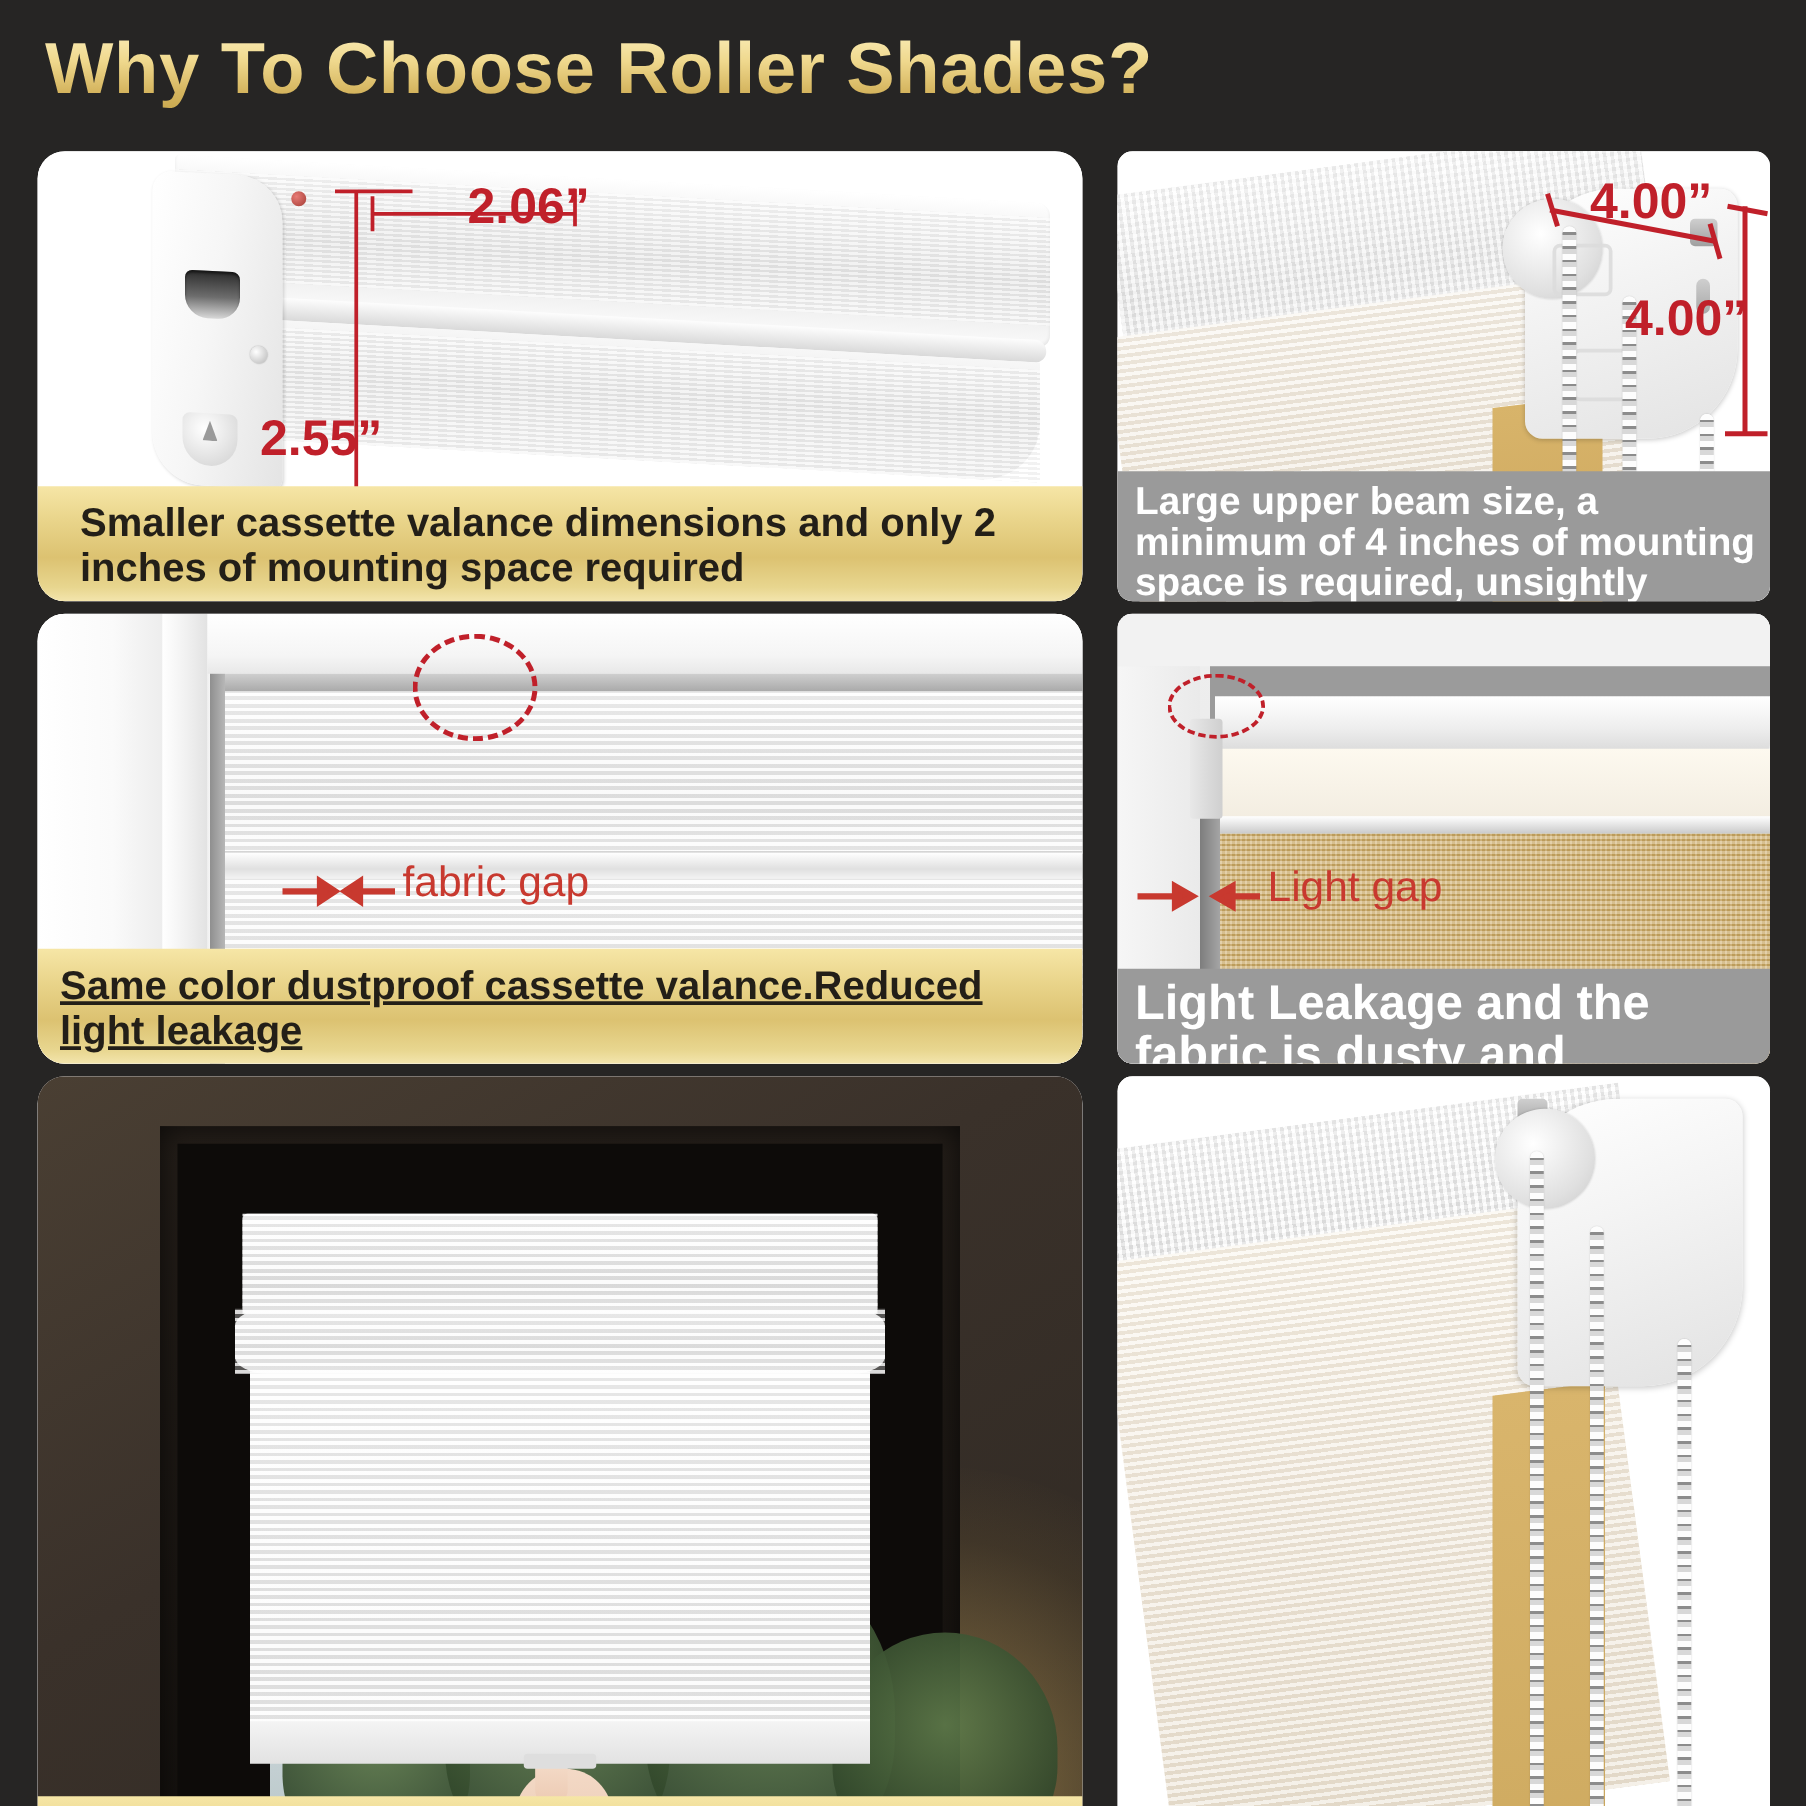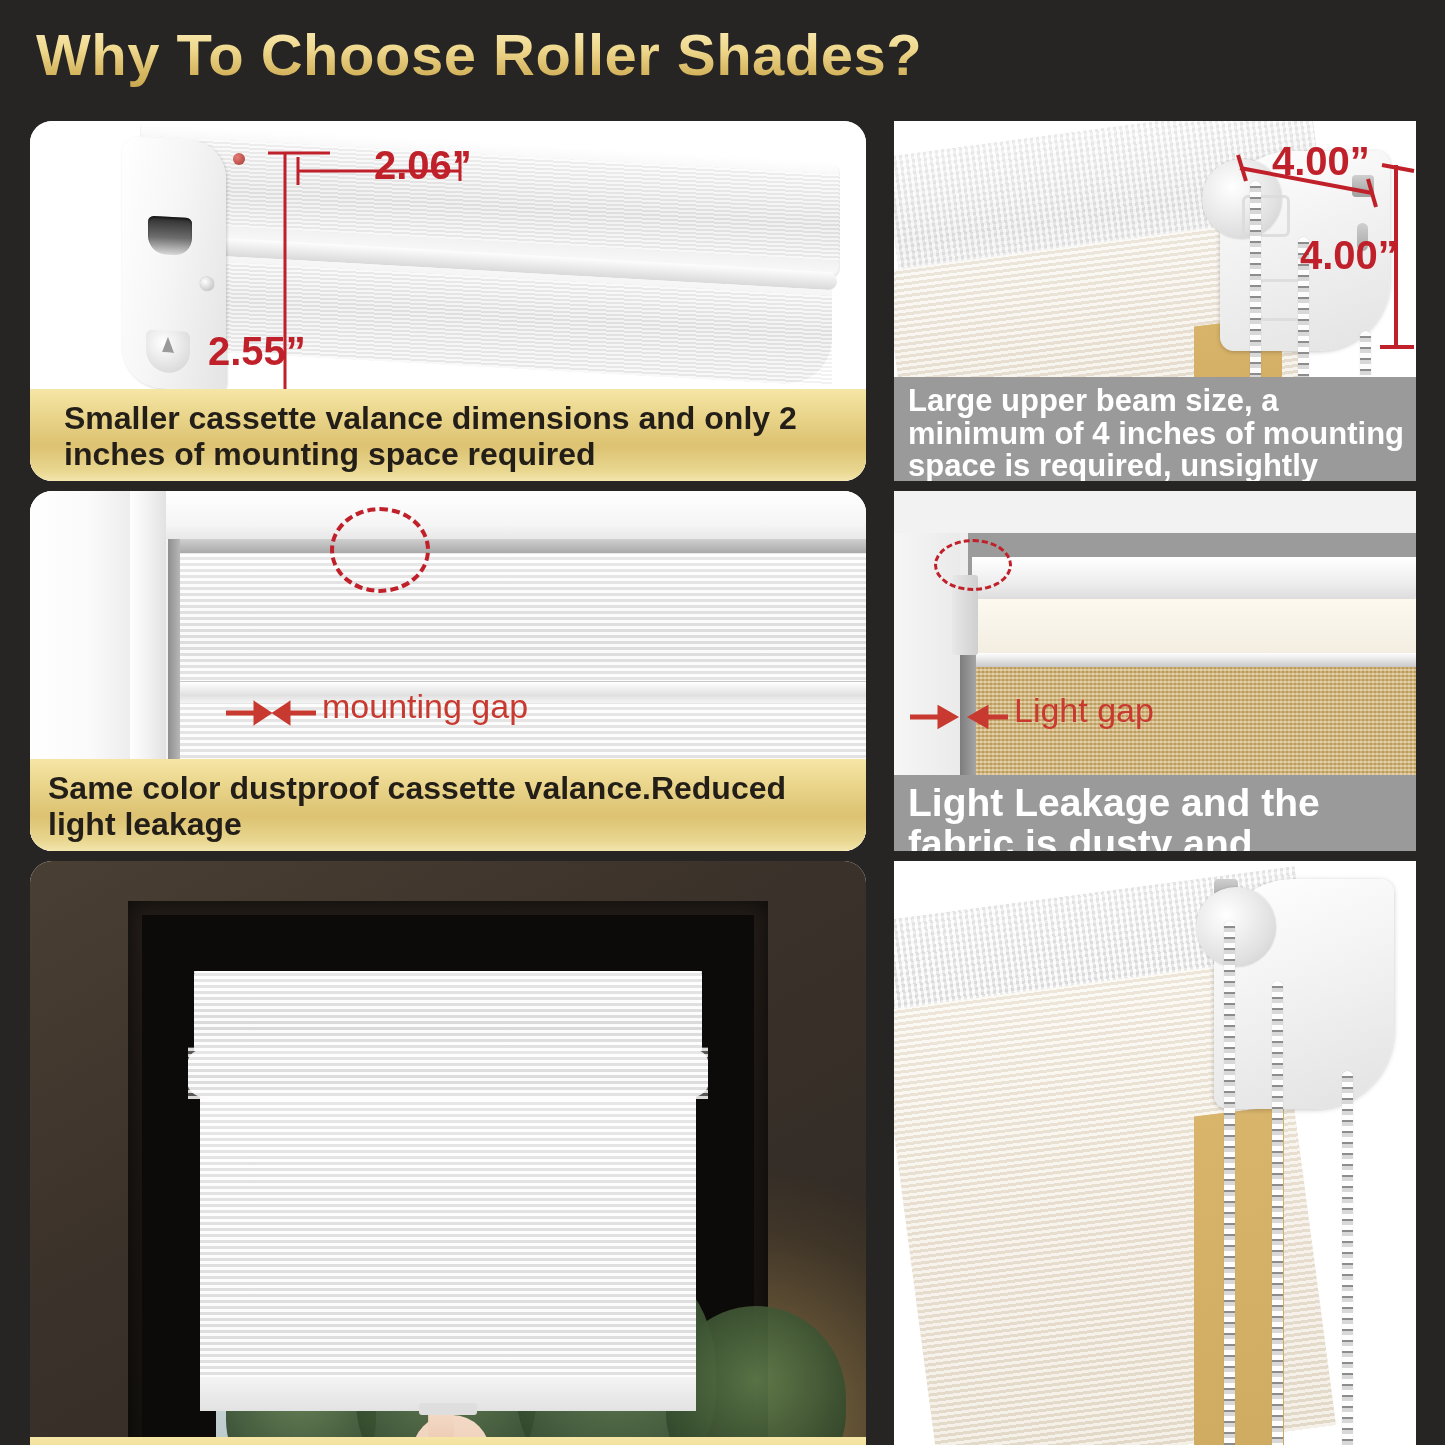--- a/index.html
+++ b/index.html
@@ -28,21 +28,21 @@
     -webkit-text-fill-color:transparent;
     text-shadow:none;
     white-space:nowrap;
   }
 
   
   .grid{position:absolute;left:0;top:108px;width:1445px;height:1337px;}
 
   .panel{position:absolute;overflow:hidden;background:#fff;}
   .panel.left{border-radius:22px;}
-  .panel.right{border-radius:0;}
+  .panel.right{border-radius:12px;}
 
   .photo{position:absolute;left:0;top:0;right:0;bottom:0;overflow:hidden;}
 
   
   .cap-gold{
     position:absolute;left:0;right:0;bottom:0;
     background:linear-gradient(180deg,#f6e6a6 0%,#e9d48a 30%,#dcc271 62%,#e8d68f 88%,#f3e5ad 100%);
     color:#231f18;
     font-weight:bold;
     padding:12px 16px 14px 18px;
@@ -438,23 +438,23 @@
       <div class="shade-top"></div>
       <div class="shade-slab"></div>
       <div class="shade-rail"></div>
       <div class="shade-body"></div>
       <div class="dash-circle" style="left:300px;top:16px;width:92px;height:78px;"></div>
 
       <svg class="redsvg" viewBox="0 0 836 360">
         <path d="M196 222 L232 222 M226 214 L238 222 L226 230 Z" stroke="#c8392f" stroke-width="5" fill="#c8392f"></path>
         <path d="M286 222 L252 222 M258 214 L246 222 L258 230 Z" stroke="#c8392f" stroke-width="5" fill="#c8392f"></path>
       </svg>
-      <div class="gapTxt" style="left:292px;top:196px;font-size:34px;">mounting gap</div>
+      <div class="gapTxt" style="left:292px;top:196px;font-size:34px;">fabric gap</div>
     </div>
-    <div class="cap-gold" style="font-size:32px;height:92px;">Same color dustproof cassette valance.Reduced light leakage</div>
+    <div class="cap-gold" style="font-size:32px;height:92px;text-decoration:underline;">Same color dustproof cassette valance.Reduced light leakage</div>
   </div>
 
   <div class="panel right" id="p4">
     <div class="photo">
       <div class="p4-wall"></div>
       <div class="p4-top"></div>
       <div class="p4-shadow"></div>
       <div class="p4-wallL"></div>
       <div class="p4-gapstrip"></div>
       <div class="p4-tube"></div>

